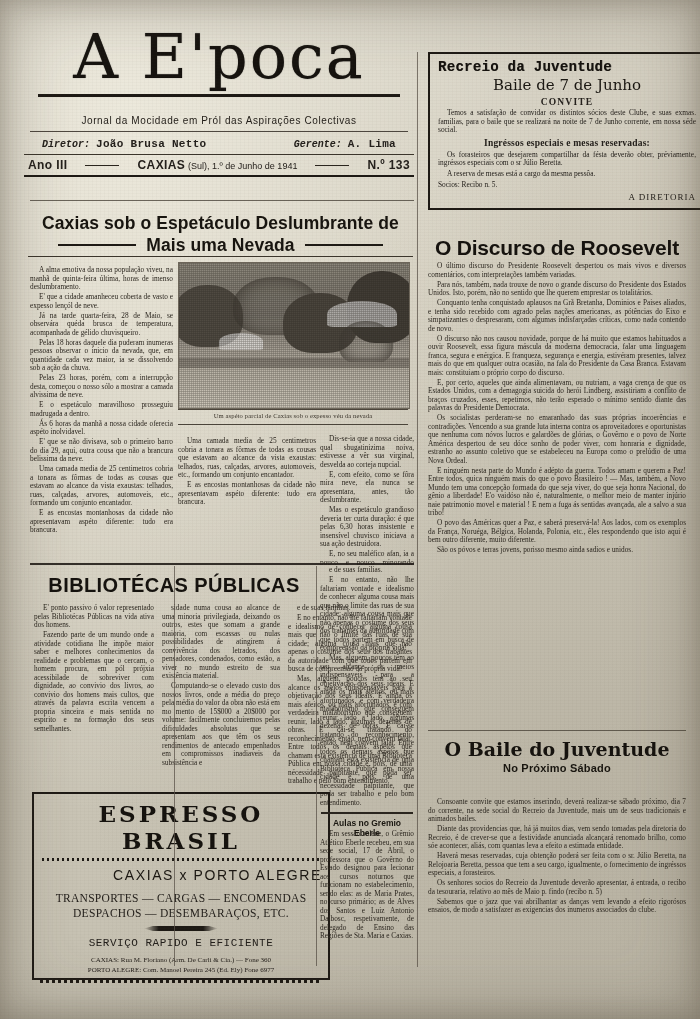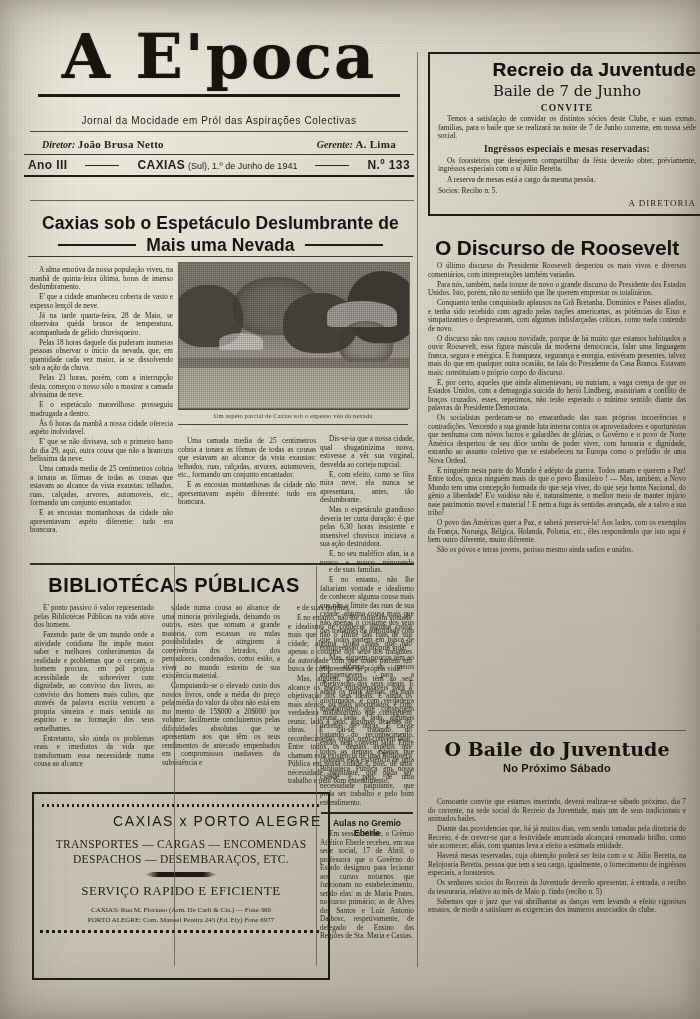--- a/index.html
+++ b/index.html
@@ -29,46 +29,46 @@
     box-shadow:inset 0 0 70px rgba(70,60,45,.40), inset 0 0 22px rgba(70,60,45,.25);
   }
   #sheet{position:absolute;left:0;top:0;width:700px;height:1019px;}
 
   .blur{filter:blur(.22px);}
 
   
   #masthead{position:absolute;left:24px;top:26px;width:390px;text-align:center;}
   .mast-title{
     font-family:"DejaVu Serif", serif;
-    font-weight:700;font-size:62px;line-height:62px;
+    font-weight:400;font-size:62px;line-height:62px;
     letter-spacing:2px;color:#16130f;
     text-shadow:0 0 1px rgba(0,0,0,.55);
   }
   .mast-rule{height:3px;background:#1d1914;margin:6px 14px 4px 14px;}
   .mast-sub{
     font-family:"Liberation Sans", sans-serif;
     font-size:10px;letter-spacing:.6px;color:#201c17;white-space:nowrap;margin-top:18px;
   }
   .mast-sub-rule{height:1px;background:#322c24;margin:5px 6px 6px 6px;opacity:.85;}
   .credits{display:flex;justify-content:space-between;padding:0 18px;
-    font-family:Liberation Serif, serif;font-size:10px;font-style:italic;font-weight:700;}
+    font-family:Liberation Mono, monospace;font-size:10px;font-style:italic;font-weight:700;}
   .credits b{font-style:normal;font-weight:700;font-size:11px;letter-spacing:.3px;}
   .issue-rule{height:1px;background:#3a342b;margin:4px 0 3px 0;}
   .issue{display:flex;align-items:center;justify-content:space-between;
     padding:0 4px;font-family:"Liberation Sans", sans-serif;font-size:10px;}
   .issue .dash{flex:0 0 34px;height:1px;background:#2a251e;margin:0 6px;}
   .issue .big{font-weight:700;font-size:12px;letter-spacing:.4px;}
   .issue .small{font-size:9px;}
   .mast-bot{height:2px;background:#1d1914;margin-top:3px;}
 
   
   #recreio{position:absolute;left:428px;top:52px;width:258px;
     border:2.5px solid #1d1914;padding:5px 8px 6px 8px;}
-  .rec-t1{font-size:19px;text-align:right;letter-spacing:.3px;color:#15120e;
-    font-family:Liberation Sans, sans-serif;font-weight:700;
+  .rec-t1{font-size:14px;text-align:left;letter-spacing:.3px;color:#15120e;
+    font-family:Liberation Mono, monospace;font-weight:700;
     text-shadow:.4px 0 0 rgba(0,0,0,.5);}
   .rec-t2{font-size:15px;text-align:center;margin-top:1px;color:#1a1712;
     font-family:"DejaVu Serif",serif;}
   .rec-t3{font-family:"Liberation Serif",serif;font-weight:700;font-size:9.5px;
     text-align:center;letter-spacing:1.2px;margin:3px 0 2px 0;}
   .rec-body{font-size:7.4px;line-height:8.6px;text-align:justify;}
   .rec-body p{margin:0 0 2px 0;text-indent:9px;}
   .rec-sub{font-weight:700;font-size:9.5px;text-align:center;margin:3px 0 3px 0;
     letter-spacing:.2px;}
   .rec-sign{text-align:right;font-size:9px;letter-spacing:1px;margin-top:3px;
@@ -132,21 +132,21 @@
   .ad-t{font-family:"DejaVu Serif",serif;font-weight:700;font-size:23px;
     letter-spacing:3px;color:#15120e;}
   .ad-dots{height:3px;margin:4px 2px 6px 2px;
     background-image:repeating-linear-gradient(90deg,#1d1914 0 2.5px,rgba(0,0,0,0) 2.5px 5px);}
   .ad-route{font-family:"Liberation Sans",sans-serif;font-size:14px;letter-spacing:1.6px;
     margin:6px 0 9px 0;color:#1b1712;text-align:right;}
   .ad-l{font-family:"Liberation Serif",serif;font-size:11.5px;letter-spacing:.3px;margin:3px 0;}
   .ad-orn{margin:7px auto 6px auto;width:74px;height:5px;
     background:linear-gradient(90deg,rgba(0,0,0,0),#1d1914 20%,#1d1914 80%,rgba(0,0,0,0));
     clip-path:polygon(0 50%,12% 0,88% 0,100% 50%,88% 100%,12% 100%);}
-  .ad-serv{font-family:Liberation Serif, serif;font-size:13px;letter-spacing:.5px;margin:6px 0 7px 0;}
+  .ad-serv{font-family:Liberation Mono, monospace;font-size:11px;letter-spacing:.5px;margin:6px 0 7px 0;}
   .ad-addr{font-family:"Liberation Serif",serif;font-size:7px;line-height:9.5px;}
   .ad-bot{margin-top:5px;height:3px;
     background-image:repeating-linear-gradient(90deg,#1d1914 0 3px,rgba(0,0,0,0) 3px 6px);}
 
   
   .sub-rule{position:absolute;width:92px;height:1.5px;background:#2a251e;}
   .hl-aulas{position:absolute;left:320px;top:818px;width:94px;text-align:center;
     font-family:"Liberation Sans",sans-serif;font-weight:700;font-size:8.5px;color:#18150f;}
   #aul{left:320px;top:830px;width:94px;height:132px;overflow:hidden;}
   #mid-low{left:320px;top:566px;width:94px;height:240px;overflow:hidden;}
@@ -271,38 +271,38 @@
       <p>Os socialistas perderam-se no emaranhado das suas próprias incoerências e contradições. Vencendo a sua grande luta interna contra os aproveitadores e oportunistas que nenhuma com nóvos lucros e galardões de glórias, o Govêrno e o povo de Norte América despertou de seu dóce sonho de poder viver, com honraria e dignidade, estranho ao assunto coletivo que se estabeleceu na Europa como o prelúdio de uma Nova Ordeal.</p>
       <p>E ninguém nesta parte do Mundo é adépto da guerra. Todos amam e querem a Paz! Entre todos, quica ninguém mais do que o povo Brasileiro ! — Mas, também, a Novo Mundo tem uma concepção formada do que seja viver, do que seja honra Nacional, do gênio a liberdade! E'o vaidóso não é, naturalmente, o melhor meio de manter injúrio naie patrimonio movel e material ! E nem a fuga ás sentidas avançada, ale a salvo a sua tribo!</p>
       <p>O povo das Américas quer a Paz, e saberá preservá-la! Aos lados, com os exemplos da França, Noruéga, Bélgica, Holanda, Polonia, etc., êles respondendo que isto aqui é bem outro diferente, muito diferente.</p>
       <p>São os póvos e terras jovens, porisso mesmo ainda sadios e unidos.</p>
     </div>
 
   <div class="hl-bib">BIBLIOTÉCAS PÚBLICAS</div>
   <div class="col" id="b1">
       <p>E' ponto passivo ó valor representado pelas Bibliotécas Públicas na vida ativa dos homens.</p>
       <p>Fazendo parte de um mundo onde a atividade cotidiana lhe impõe maior saber e melhores conhecimentos da realidade e problemas que o cercam, o homem procura, em pól prójxia acessibilade de sobreviver com dignidade, ao convivio dos livros, ao convivio dos homens mais cultos, que através da palavra escrita vencem a propria sinceira e mais sentida no espirito e na formação dos seus semelhantes.</p>
-      <p>Entretanto, são ainda os problemas reais e imediatos da vida que transformam essa necessidade numa cousa ao alcance</p>
     </div>
   <div class="col" id="b2">
       <p>sidade numa cousa ao alcance de uma minoria privilegiada, deixando os outros, estes que somam a grande maioria, com escassas ou nulas possibilidades de atingirem á convivência dos letrados, dos pensadores, condenados, como estão, a viver no mundo estreito de sua existência material.</p>
       <p>Computando-se o elevado custo dos nossos livros, onde a média do preço pela média do valor da obra não está em mo mento de 15$000 a 20$000 por volume: facilmente concluiremos pelas dificuldades absolutas que se apresentam aos que têm os seus rendimentos de antecado empenhados em compromissos inadiaveis da subsistência e</p>
     </div>
   <div class="col" id="b3">
       <p>e de suas familias.</p>
       <p>E no entanto, não lhe faltariam vontade e idealismo de conhecer alguma cousa mais que não o limite das ruas de sua cidade; alguma cousa mais que não apenas o costume dos seus dos trabantes da autoridade com que todos partem em busca de compreensão da própria vida!</p>
       <p>Mas, alguem, poucos têm ao seu alcance os meios indispensaveis para a objetivação dos seus ideais. E ainda os mais afeitos, ou mais afortunados, é com verdadeira malaborismo que conseguem reunir, lado a lado, algumas dezenas de obras. E cai-se tratando do reconhecimento, então, nem convêm falar. Entre todos os demais aspétos que chamam esta existência de uma Bibliotéca Pública em nossa cidade é, pois, de uma nécessidade palpitante, que poda ser trabalho e pelo bom entendimento.</p>
     </div>
   <div class="col" id="mid-low">
       <p>e de suas familias.</p>
       <p>E no entanto, não lhe faltariam vontade e idealismo de conhecer alguma cousa mais que não o limite das ruas de sua cidade; alguma cousa mais que não apenas o costume dos seus dos trabantes da autoridade com que todos partem em busca de compreensão da própria vida!</p>
       <p>Mas, alguem, poucos têm ao seu alcance os meios indispensaveis para a objetivação dos seus ideais. E ainda os mais afeitos, ou mais afortunados, é com verdadeira malaborismo que conseguem reunir, lado a lado, algumas dezenas de obras. E cai-se tratando do reconhecimento, então, nem convêm falar. Entre todos os demais aspétos que chamam esta existência de uma Bibliotéca Pública em nossa cidade é, pois, de uma nécessidade palpitante, que poda ser trabalho e pelo bom entendimento.</p>
     </div>
 
   <div id="ad">
+    <div class="ad-t">ESPRESSO BRASIL</div>
     <div class="ad-dots"></div>
     <div class="ad-route">CAXIAS x PORTO ALEGRE</div>
     <div class="ad-l">TRANSPORTES — CARGAS — ENCOMENDAS</div>
     <div class="ad-l">DESPACHOS — DESEMBARAÇOS, ETC.</div>
     <div class="ad-orn"></div>
     <div class="ad-serv">SERVIÇO RAPIDO E EFICIENTE</div>
     <div class="ad-addr">CAXIAS: Rua M. Floriano (Arm. De Carli &amp; Cia.) — Fone 360</div>
     <div class="ad-addr">PORTO ALEGRE: Com. Manoel Pereira 245 (Ed. Ely) Fone 6977</div>
     <div class="ad-bot"></div>
   </div>

